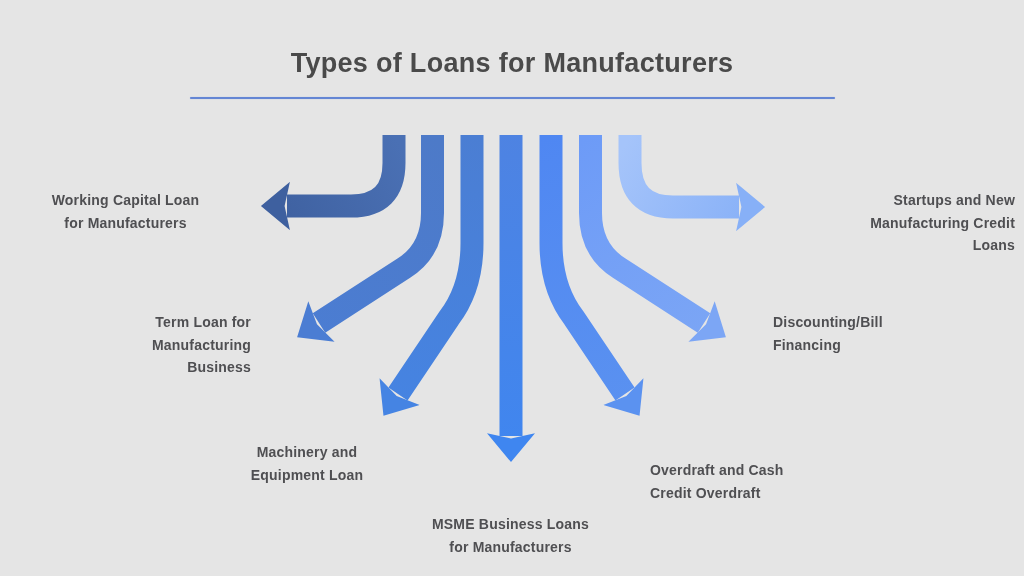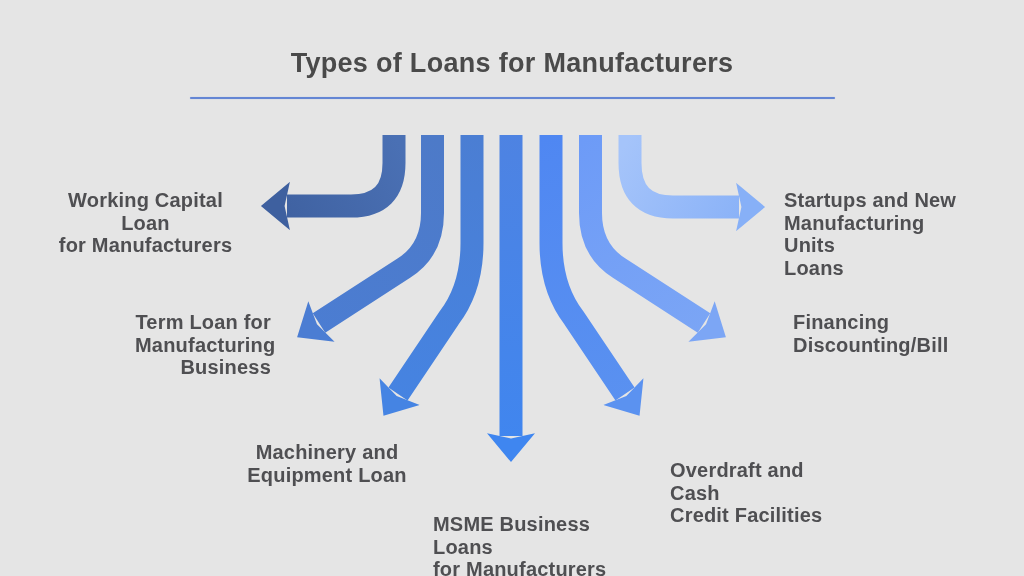--- a/index.html
+++ b/index.html
@@ -17,31 +17,31 @@
     color:#4a4a4a;margin:0;
   }
   .rule{
     position:absolute;top:97px;left:190px;width:645px;height:2px;
     background:#6486d4;border-radius:1px;
     box-shadow:0 0 1px #9db4e6;
   }
   .arrows-svg{position:absolute;top:0;left:0;}
   .label{
     position:absolute;
-    font-size:20px;font-weight:700;line-height:22.5px;
-    color:#4f4f52;letter-spacing:.2px;margin-left:20px;
+    font-size:14px;font-weight:700;line-height:22.5px;
+    color:#4f4f52;letter-spacing:.2px;
   }
   .label span{display:block;}
   .lbl-working{left:33px;top:189px;width:185px;text-align:center;}
   .lbl-term{left:115px;top:311px;width:136px;text-align:right;}
   .lbl-machinery{left:222px;top:441px;width:170px;text-align:center;}
-  .lbl-msme{left:413px;top:513px;width:195px;}
+  .lbl-msme{left:413px;top:513px;width:195px;text-align:center;}
   .lbl-overdraft{left:650px;top:459px;width:180px;text-align:left;}
   .lbl-invoice{left:773px;top:311px;width:160px;text-align:left;}
-  .lbl-startups{left:764px;top:189px;width:185px;text-align:left;}
+  .lbl-startups{left:830px;top:189px;width:185px;text-align:right;}
 </style>
 </head>
 <body>
 
 <div class="stage">
 
   <h1 class="title">Types of Loans for Manufacturers</h1>
   <div class="rule"></div>
 
   <svg class="arrows-svg" width="1024" height="576" viewBox="0 0 1024 576">
@@ -123,27 +123,27 @@
     <span>Business</span>
   </div>
 
   <div class="label lbl-msme">
     <span>MSME Business Loans</span>
     <span>for Manufacturers</span>
   </div>
 
   <div class="label lbl-overdraft">
     <span>Overdraft and Cash</span>
-    <span>Credit Facilities</span>
+    <span>Credit Overdraft</span>
   </div>
 
   <div class="label lbl-invoice">
+    <span>Discounting/Bill</span>
     <span>Financing</span>
-    <span>Discounting/Bill</span>
   </div>
 
   <div class="label lbl-startups">
     <span>Startups and New</span>
-    <span>Manufacturing Units</span>
+    <span>Manufacturing Credit</span>
     <span>Loans</span>
   </div>
 
 </div>
 
 </body></html>

